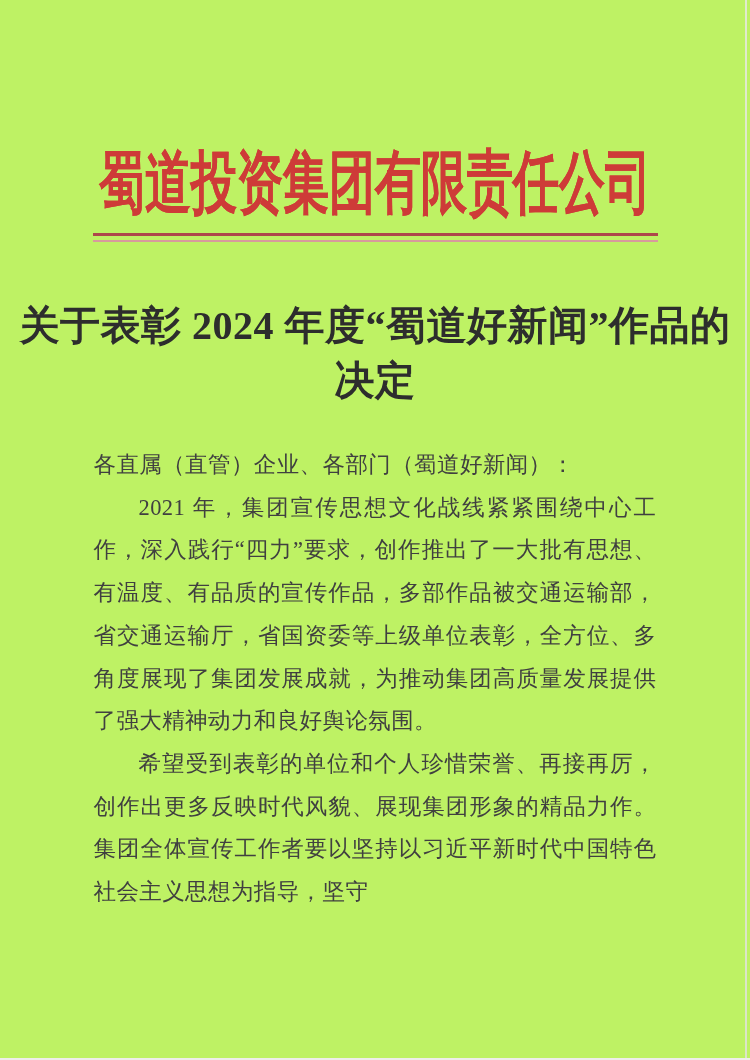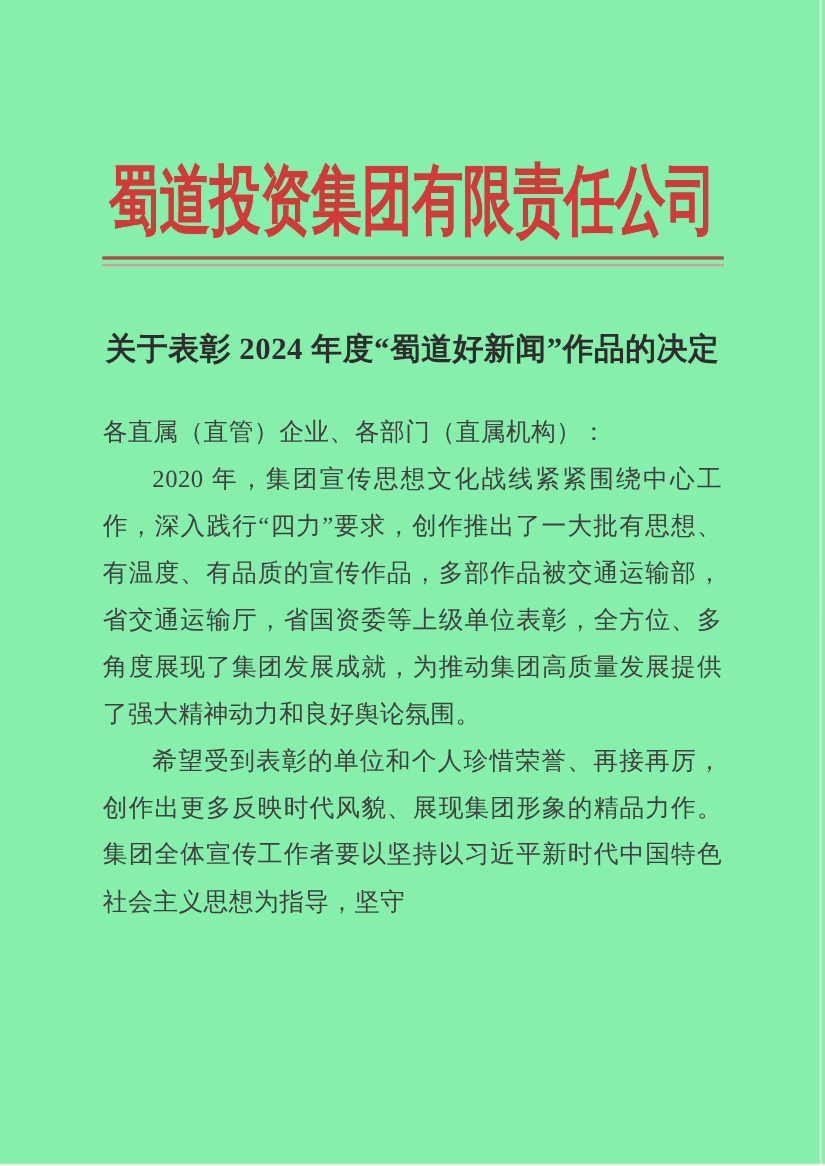--- a/index.html
+++ b/index.html
@@ -3,21 +3,21 @@
 <meta charset="utf-8">
 <style>
   * { margin: 0; padding: 0; box-sizing: border-box; }
   html, body { width: 750px; background: #ffffff; }
   body { font-family: "Liberation Serif", "DejaVu Serif", serif; }
 
   .page {
     position: relative;
     width: 750px;
     height: 1060px;
-    background: #86efac;
+    background: #bef264;
     overflow: hidden;
   }
 
   
   .scan-edge-right {
     position: absolute; top: 0; right: 3px; width: 2px; height: 100%;
     background: linear-gradient(180deg, #e9e9e7, #e2e2e0);
     opacity: .8;
   }
   .scan-edge-bottom {
@@ -43,21 +43,21 @@
     text-shadow: 0 0 .5px #ce3b38;
   }
 
   .double-rule { width: 565px; margin: 7px auto 0; }
   .rule-top    { height: 0; border-top: 3px solid #ad474b; }
   .rule-bottom { height: 0; border-top: 2px solid #d79b9d; margin-top: 4px; }
 
   .doc-title {
     margin-top: 56px;
     text-align: center;
-    font-size: 28px;
+    font-size: 40px;
     font-weight: bold;
     color: #2d2d2d;
     letter-spacing: 0.5px;
   }
 
   .doc-body {
     width: 563px;
     margin: 36px auto 0;
     font-size: 22.5px;
     line-height: 42.7px;
@@ -79,21 +79,21 @@
   </div>
 
   <div class="double-rule">
     <div class="rule-top"></div>
     <div class="rule-bottom"></div>
   </div>
 
   <h1 class="doc-title">关于表彰 2024 年度“蜀道好新闻”作品的决定</h1>
 
   <div class="doc-body">
-    <p class="salutation">各直属（直管）企业、各部门（直属机构）：</p>
-    <p class="para">2020 年，集团宣传思想文化战线紧紧围绕中心工作，深入践行“四力”要求，创作推出了一大批有思想、有温度、有品质的宣传作品，多部作品被交通运输部，省交通运输厅，省国资委等上级单位表彰，全方位、多角度展现了集团发展成就，为推动集团高质量发展提供了强大精神动力和良好舆论氛围。</p>
+    <p class="salutation">各直属（直管）企业、各部门（蜀道好新闻）：</p>
+    <p class="para">2021 年，集团宣传思想文化战线紧紧围绕中心工作，深入践行“四力”要求，创作推出了一大批有思想、有温度、有品质的宣传作品，多部作品被交通运输部，省交通运输厅，省国资委等上级单位表彰，全方位、多角度展现了集团发展成就，为推动集团高质量发展提供了强大精神动力和良好舆论氛围。</p>
     <p class="para">希望受到表彰的单位和个人珍惜荣誉、再接再厉，创作出更多反映时代风貌、展现集团形象的精品力作。集团全体宣传工作者要以坚持以习近平新时代中国特色社会主义思想为指导，坚守</p>
   </div>
 
   <div class="scan-edge-right"></div>
   <div class="scan-edge-bottom"></div>
 
 </div>
 
 </body></html>

